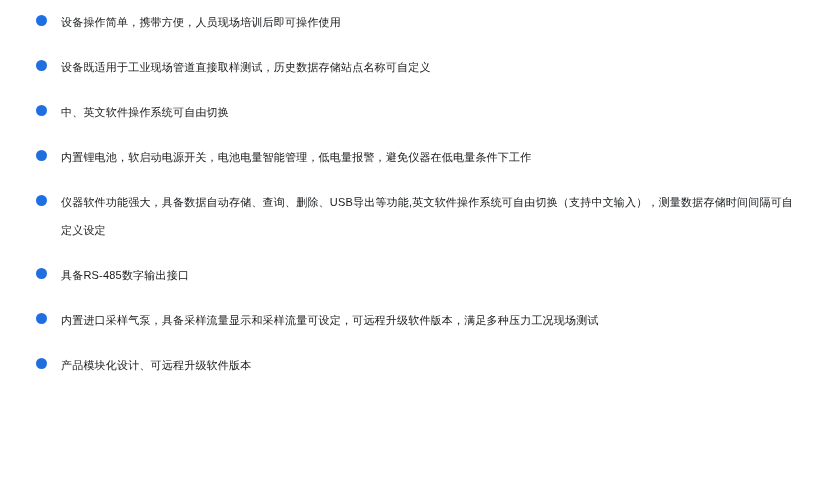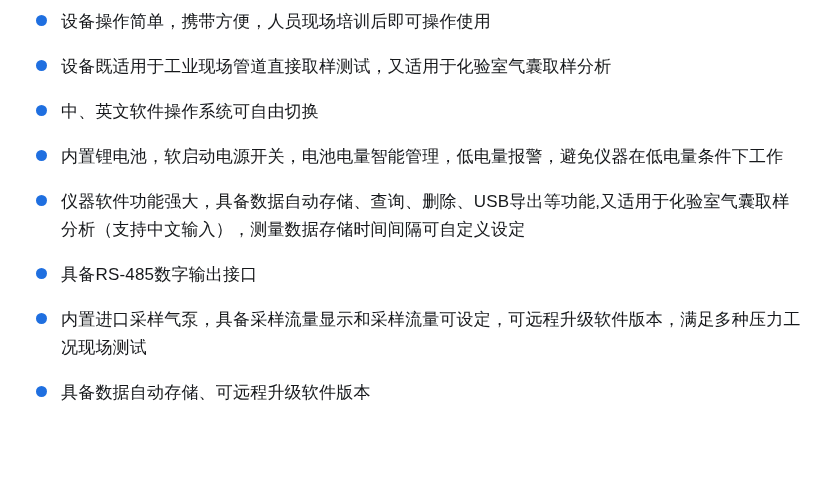--- a/index.html
+++ b/index.html
@@ -27,56 +27,56 @@
   .bullet {
     flex: 0 0 auto;
     width: 11px;
     height: 11px;
     border-radius: 50%;
     background: #1f6fe0;
     margin-top: 7px;
     margin-right: 14px;
   }
   .feature-text {
-    font-size: 17px;
+    font-size: 11px;
     line-height: 28px;
     letter-spacing: 0.2px;
     color: #16181b;
     max-width: 742px;
   }
 </style>
 </head>
 <body>
 
 <ul class="feature-list">
   <li class="feature-item">
     <span class="bullet"></span>
     <span class="feature-text">设备操作简单，携带方便，人员现场培训后即可操作使用</span>
   </li>
   <li class="feature-item">
     <span class="bullet"></span>
-    <span class="feature-text">设备既适用于工业现场管道直接取样测试，又适用于化验室气囊取样分析</span>
+    <span class="feature-text">设备既适用于工业现场管道直接取样测试，历史数据存储站点名称可自定义</span>
   </li>
   <li class="feature-item">
     <span class="bullet"></span>
     <span class="feature-text">中、英文软件操作系统可自由切换</span>
   </li>
   <li class="feature-item">
     <span class="bullet"></span>
     <span class="feature-text">内置锂电池，软启动电源开关，电池电量智能管理，低电量报警，避免仪器在低电量条件下工作</span>
   </li>
   <li class="feature-item">
     <span class="bullet"></span>
-    <span class="feature-text">仪器软件功能强大，具备数据自动存储、查询、删除、USB导出等功能,又适用于化验室气囊取样分析（支持中文输入），测量数据存储时间间隔可自定义设定</span>
+    <span class="feature-text">仪器软件功能强大，具备数据自动存储、查询、删除、USB导出等功能,英文软件操作系统可自由切换（支持中文输入），测量数据存储时间间隔可自定义设定</span>
   </li>
   <li class="feature-item">
     <span class="bullet"></span>
     <span class="feature-text">具备RS-485数字输出接口</span>
   </li>
   <li class="feature-item">
     <span class="bullet"></span>
     <span class="feature-text">内置进口采样气泵，具备采样流量显示和采样流量可设定，可远程升级软件版本，满足多种压力工况现场测试</span>
   </li>
   <li class="feature-item">
     <span class="bullet"></span>
-    <span class="feature-text">具备数据自动存储、可远程升级软件版本</span>
+    <span class="feature-text">产品模块化设计、可远程升级软件版本</span>
   </li>
 </ul>
 
 </body></html>

